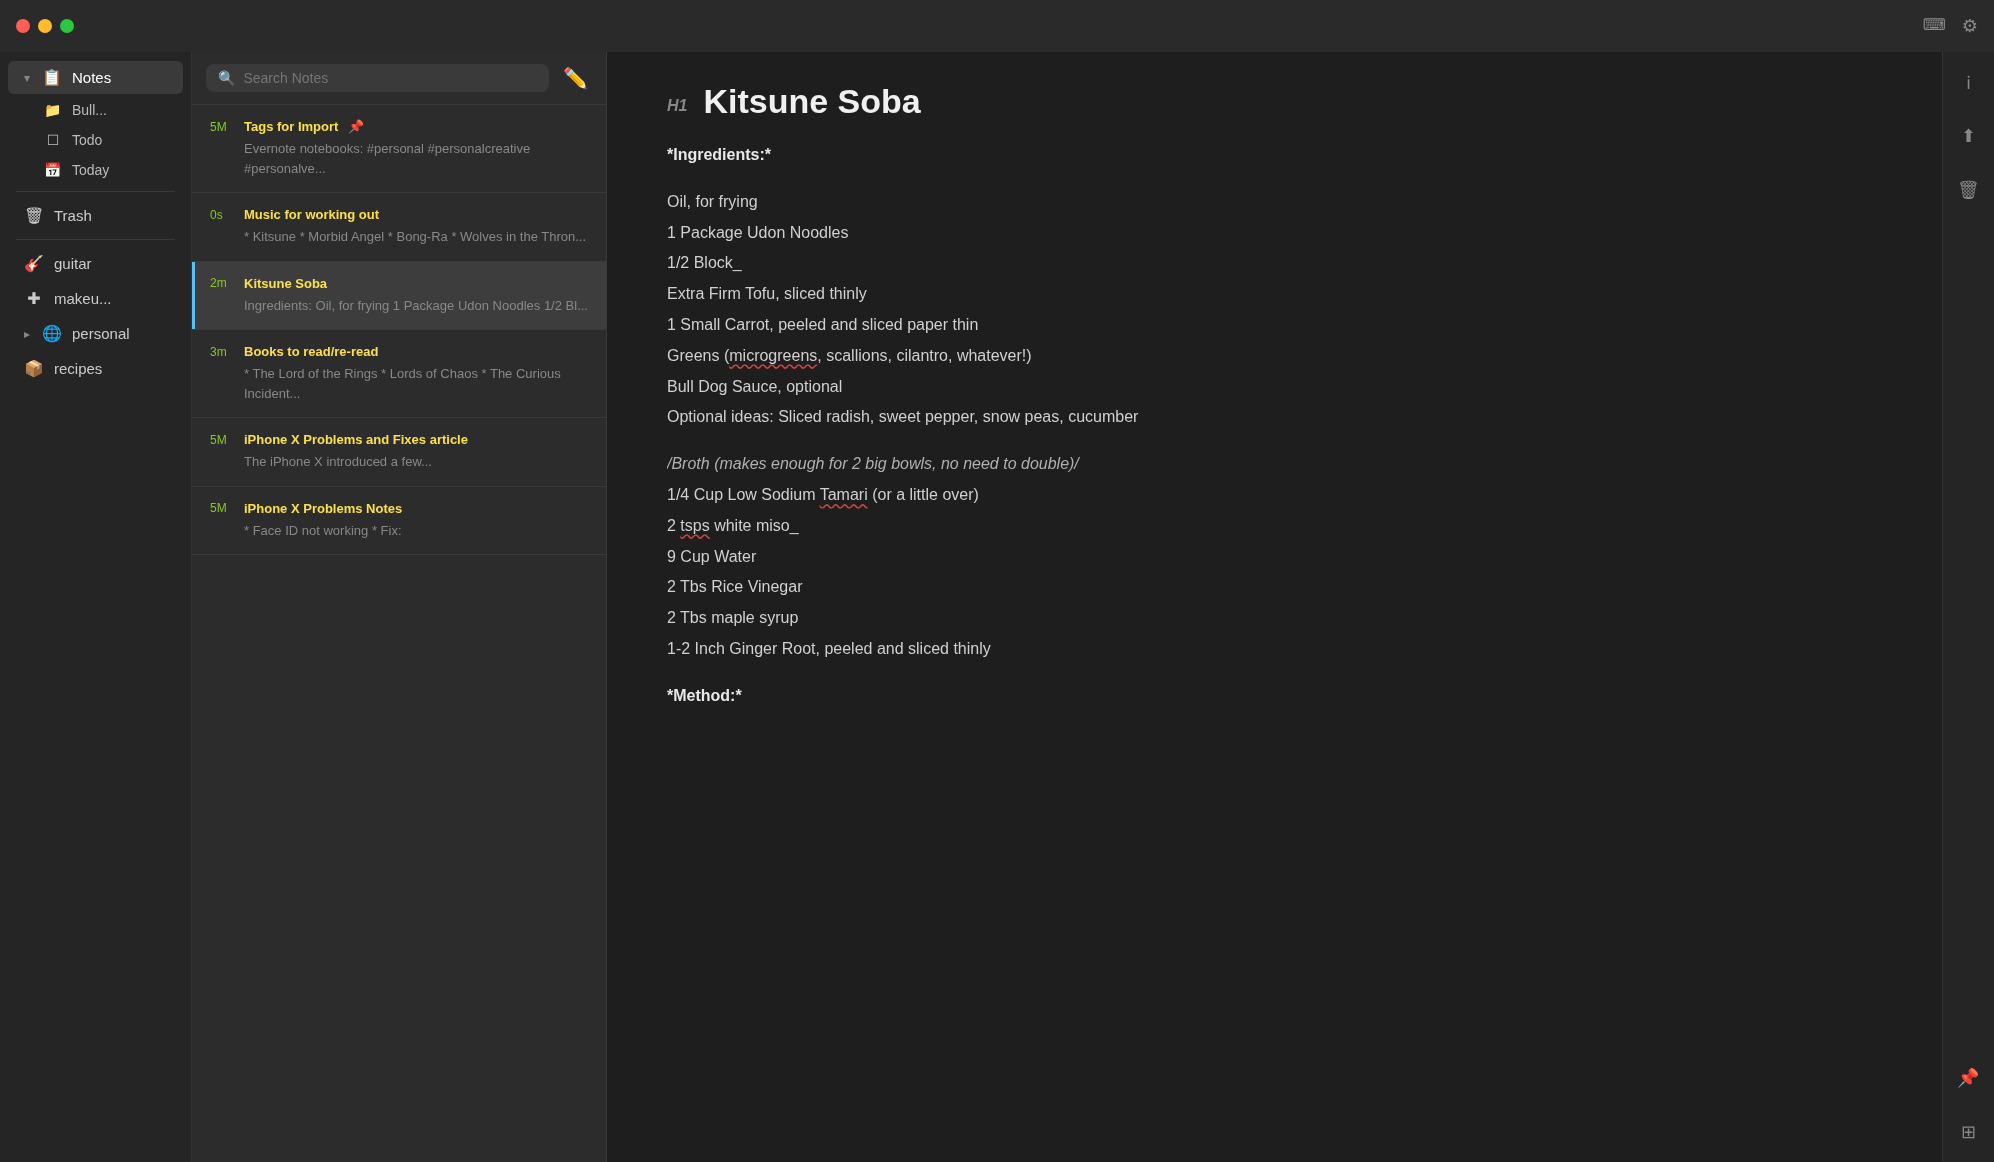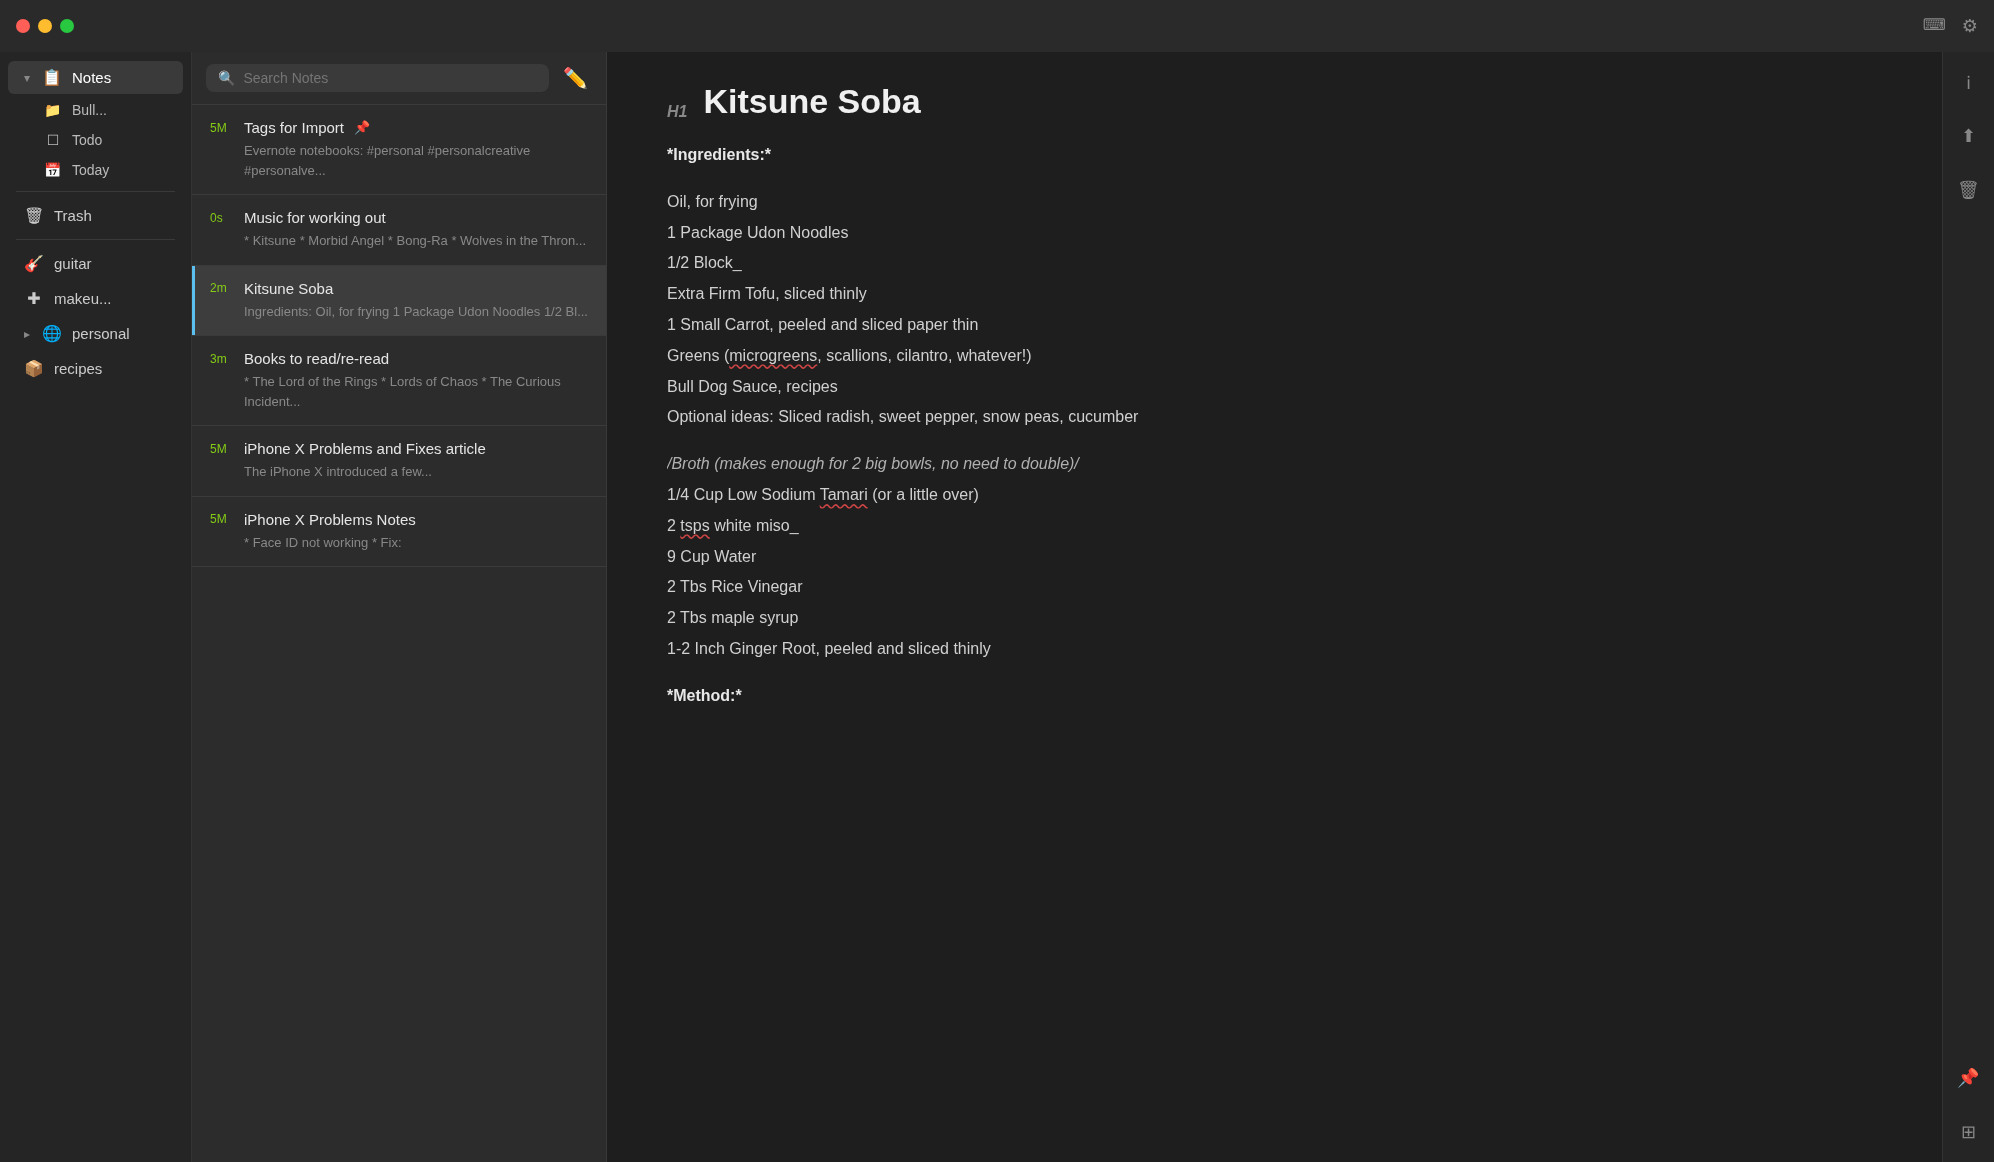--- a/index.html
+++ b/index.html
@@ -187,23 +187,23 @@
       align-items: center;
       gap: 10px;
       margin-bottom: 5px;
     }
     .note-time {
       font-size: 12px;
       color: #84cc16;
       min-width: 24px;
     }
     .note-title {
-      font-size: 15px;
-      font-weight: 400;
-      color: #e5e5e5;
+      font-size: 13px;
+      font-weight: 700;
+      color: #fde047;
     }
     .note-preview {
       font-size: 13px;
       color: #888;
       margin-left: 34px;
       line-height: 1.5;
       overflow: hidden;
       display: -webkit-box;
       -webkit-line-clamp: 2;
       -webkit-box-orient: vertical;
@@ -217,21 +217,21 @@
     .main-content {
       flex: 1;
       background: #1e1e1e;
       display: flex;
       flex-direction: column;
       overflow: hidden;
       padding: 30px 60px;
     }
     .note-editor-header {
       display: flex;
-      align-items: flex-end;
+      align-items: center;
       margin-bottom: 20px;
     }
     .note-h1-icon {
       font-size: 16px;
       color: #888;
       margin-right: 16px;
       margin-top: 8px;
       font-style: italic;
       font-weight: bold;
     }
@@ -429,21 +429,21 @@
 
     <div class="note-body">
       <p><span class="bold-label">*Ingredients:*</span></p>
       <div class="section-gap"></div>
       <p>Oil, for frying</p>
       <p>1 Package Udon Noodles</p>
       <p>1/2 Block_</p>
       <p>Extra Firm Tofu, sliced thinly</p>
       <p>1 Small Carrot, peeled and sliced paper thin</p>
       <p>Greens (<span class="squiggle">microgreens</span>, scallions, cilantro, whatever!)</p>
-      <p>Bull Dog Sauce, recipes</p>
+      <p>Bull Dog Sauce, optional</p>
       <p>Optional ideas: Sliced radish, sweet pepper, snow peas, cucumber</p>
       <div class="section-gap"></div>
       <p><span class="italic-section">/Broth (makes enough for 2 big bowls, no need to double)/</span></p>
       <p>1/4 Cup Low Sodium <span class="squiggle">Tamari</span> (or a little over)</p>
       <p>2 <span class="squiggle">tsps</span> white miso_</p>
       <p>9 Cup Water</p>
       <p>2 Tbs Rice Vinegar</p>
       <p>2 Tbs maple syrup</p>
       <p>1-2 Inch Ginger Root, peeled and sliced thinly</p>
       <div class="section-gap"></div>

